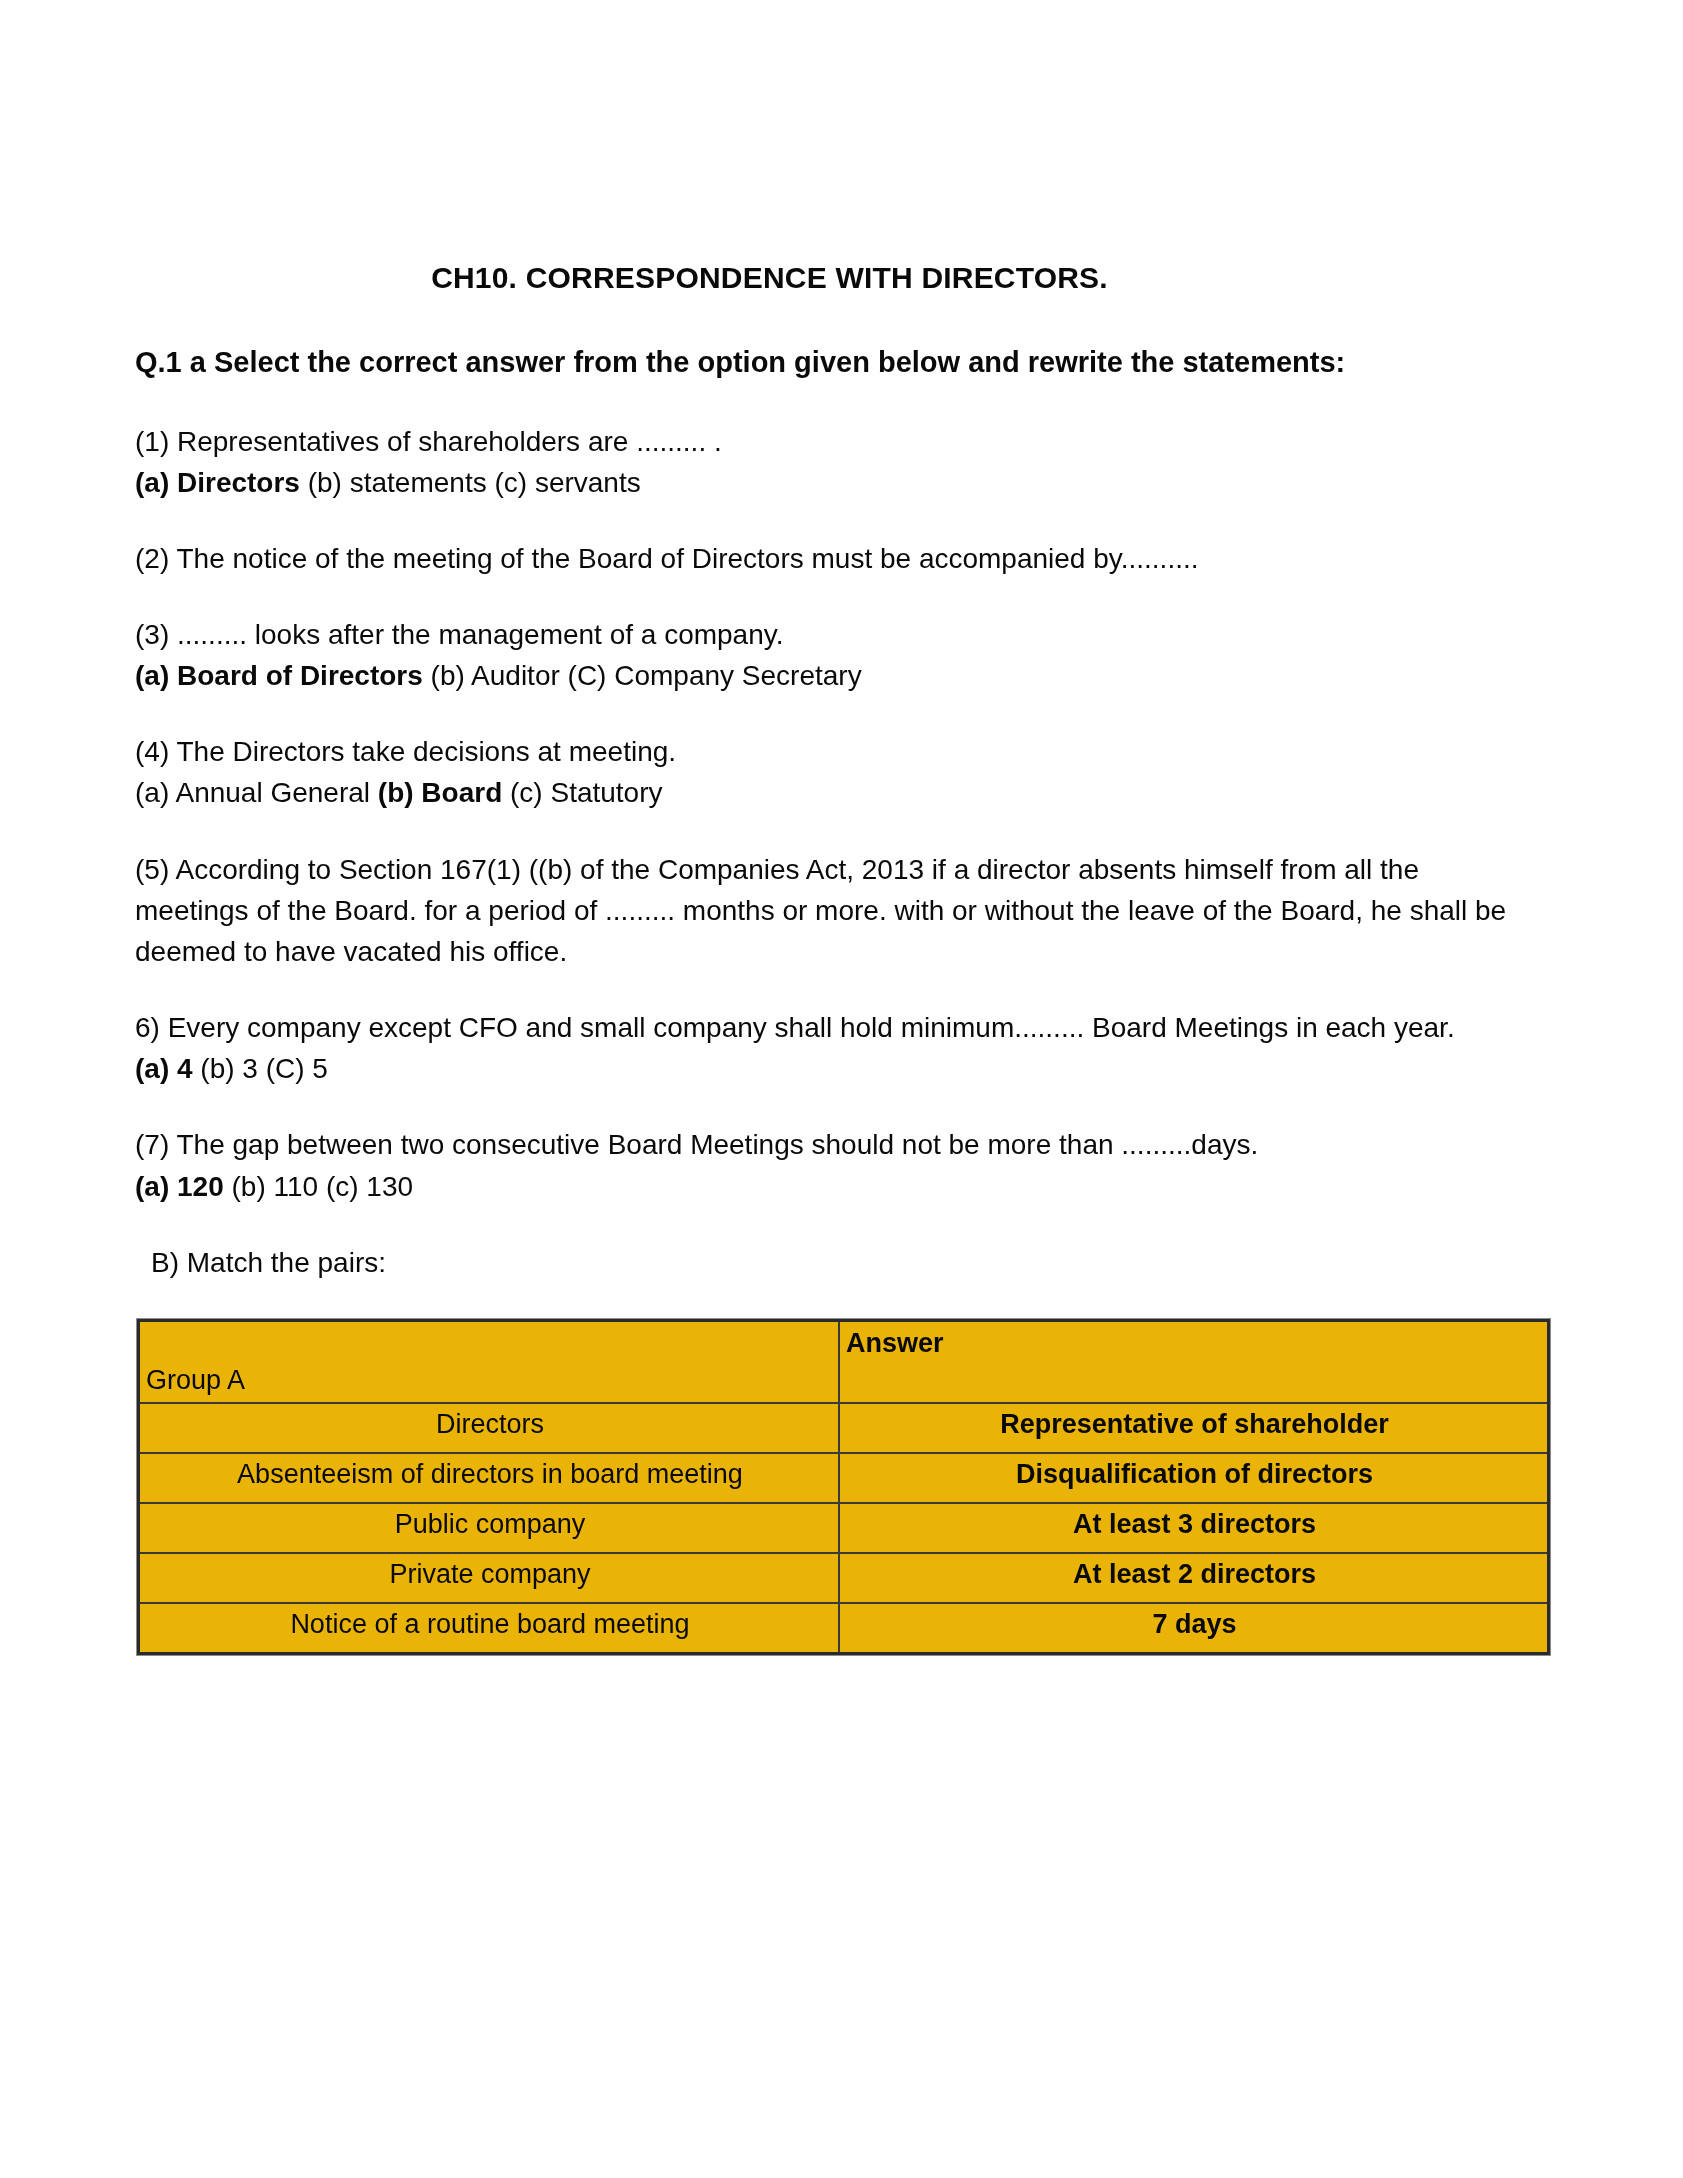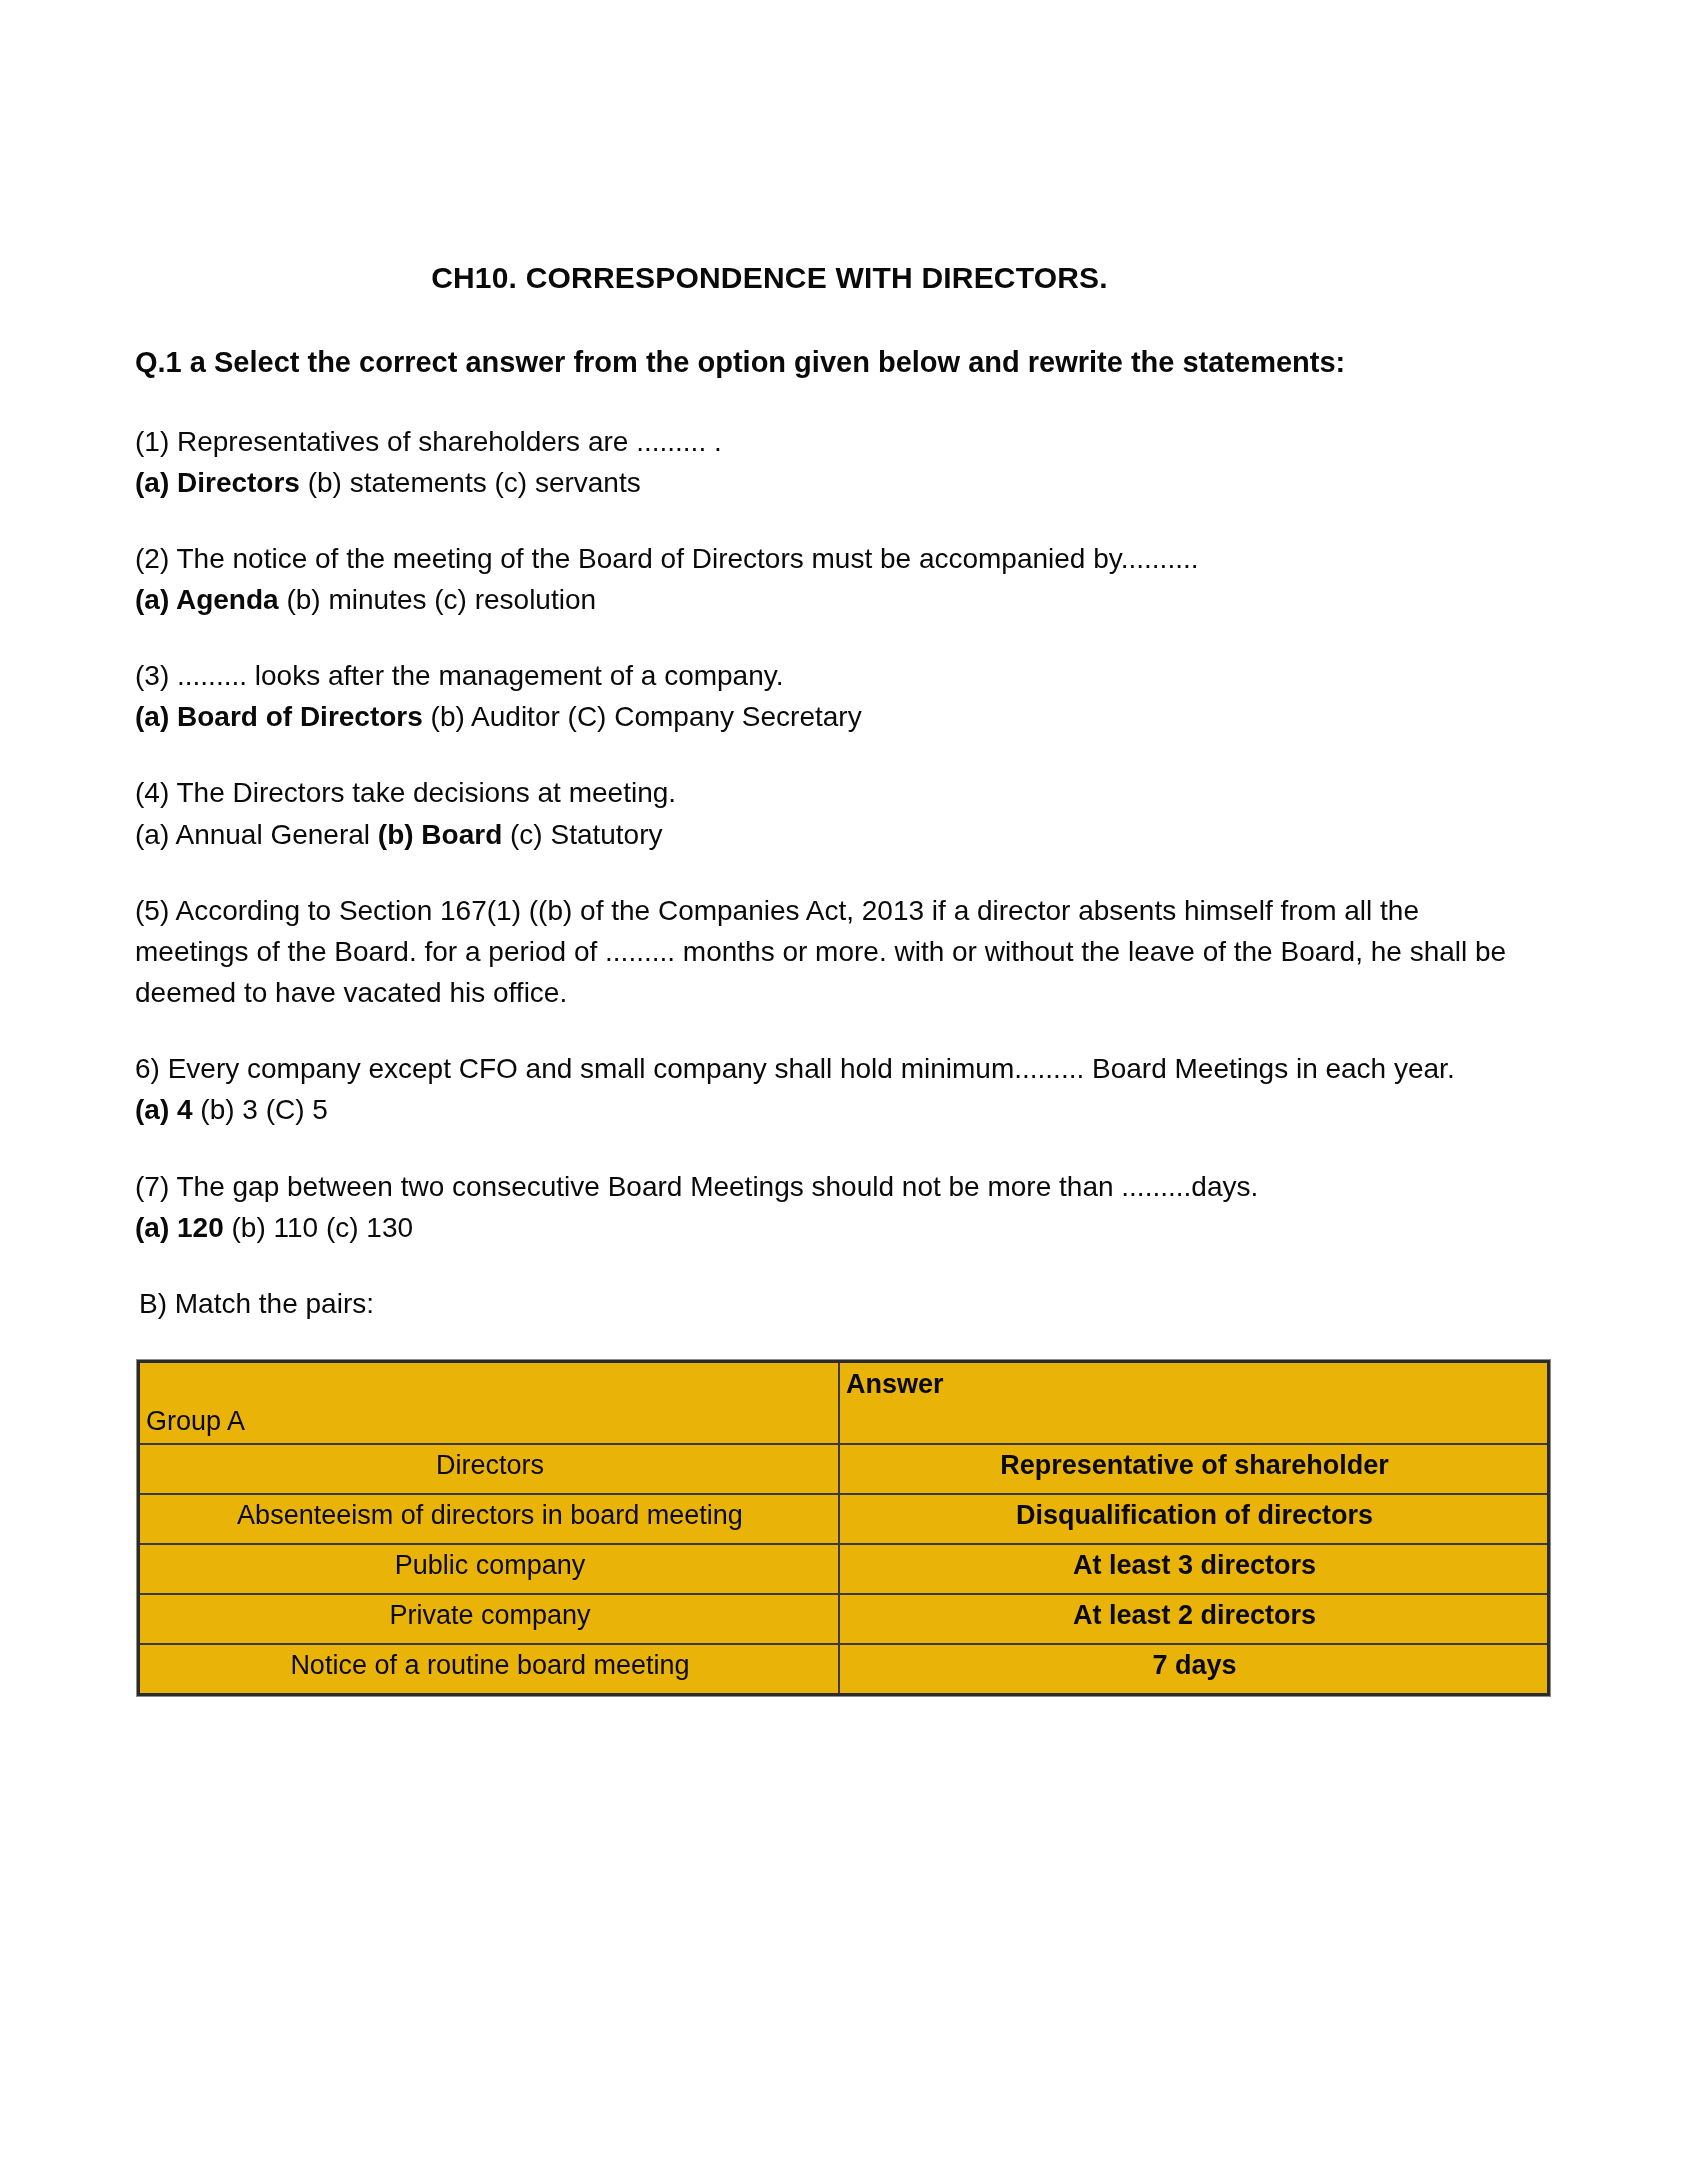--- a/index.html
+++ b/index.html
@@ -59,21 +59,21 @@
   .item:last-of-type { margin-bottom: 12px; }
 
   .item .stem { display: block; }
   .item .options { display: block; }
 
   b, .bold { font-weight: bold; }
 
   .match-label {
     font-size: 28px;
     line-height: 1.45;
-    margin: 36px 0 36px 4px;
+    margin: 36px 0 36px 16px;
   }
 
   
   .pairs-table {
     border-collapse: separate;
     border-spacing: 0;
     width: 1407px;
     margin-left: 2px;
     table-layout: fixed;
     background: #ffffff;
@@ -121,21 +121,20 @@
 
     <p class="q-heading">Q.1 a Select the correct answer from the option given below and rewrite the statements:</p>
 
     <div class="item">
       <span class="stem">(1) Representatives of shareholders are ......... .</span>
       <span class="options"><span></span><b>(a) Directors</b><span> (b) statements (c) servants</span></span>
     </div>
 
     <div class="item">
       <span class="stem">(2) The notice of the meeting of the Board of Directors must be accompanied by..........</span>
-      <span class="options"><span></span><b>(a) Agenda</b><span> (b) minutes (c) resolution</span></span>
     </div>
 
     <div class="item">
       <span class="stem">(3) ......... looks after the management of a company.</span>
       <span class="options"><span></span><b>(a) Board of Directors</b><span> (b) Auditor (C) Company Secretary</span></span>
     </div>
 
     <div class="item">
       <span class="stem">(4) The Directors take decisions at meeting.</span>
       <span class="options"><span>(a) Annual General </span><b>(b) Board</b><span> (c) Statutory</span></span>

